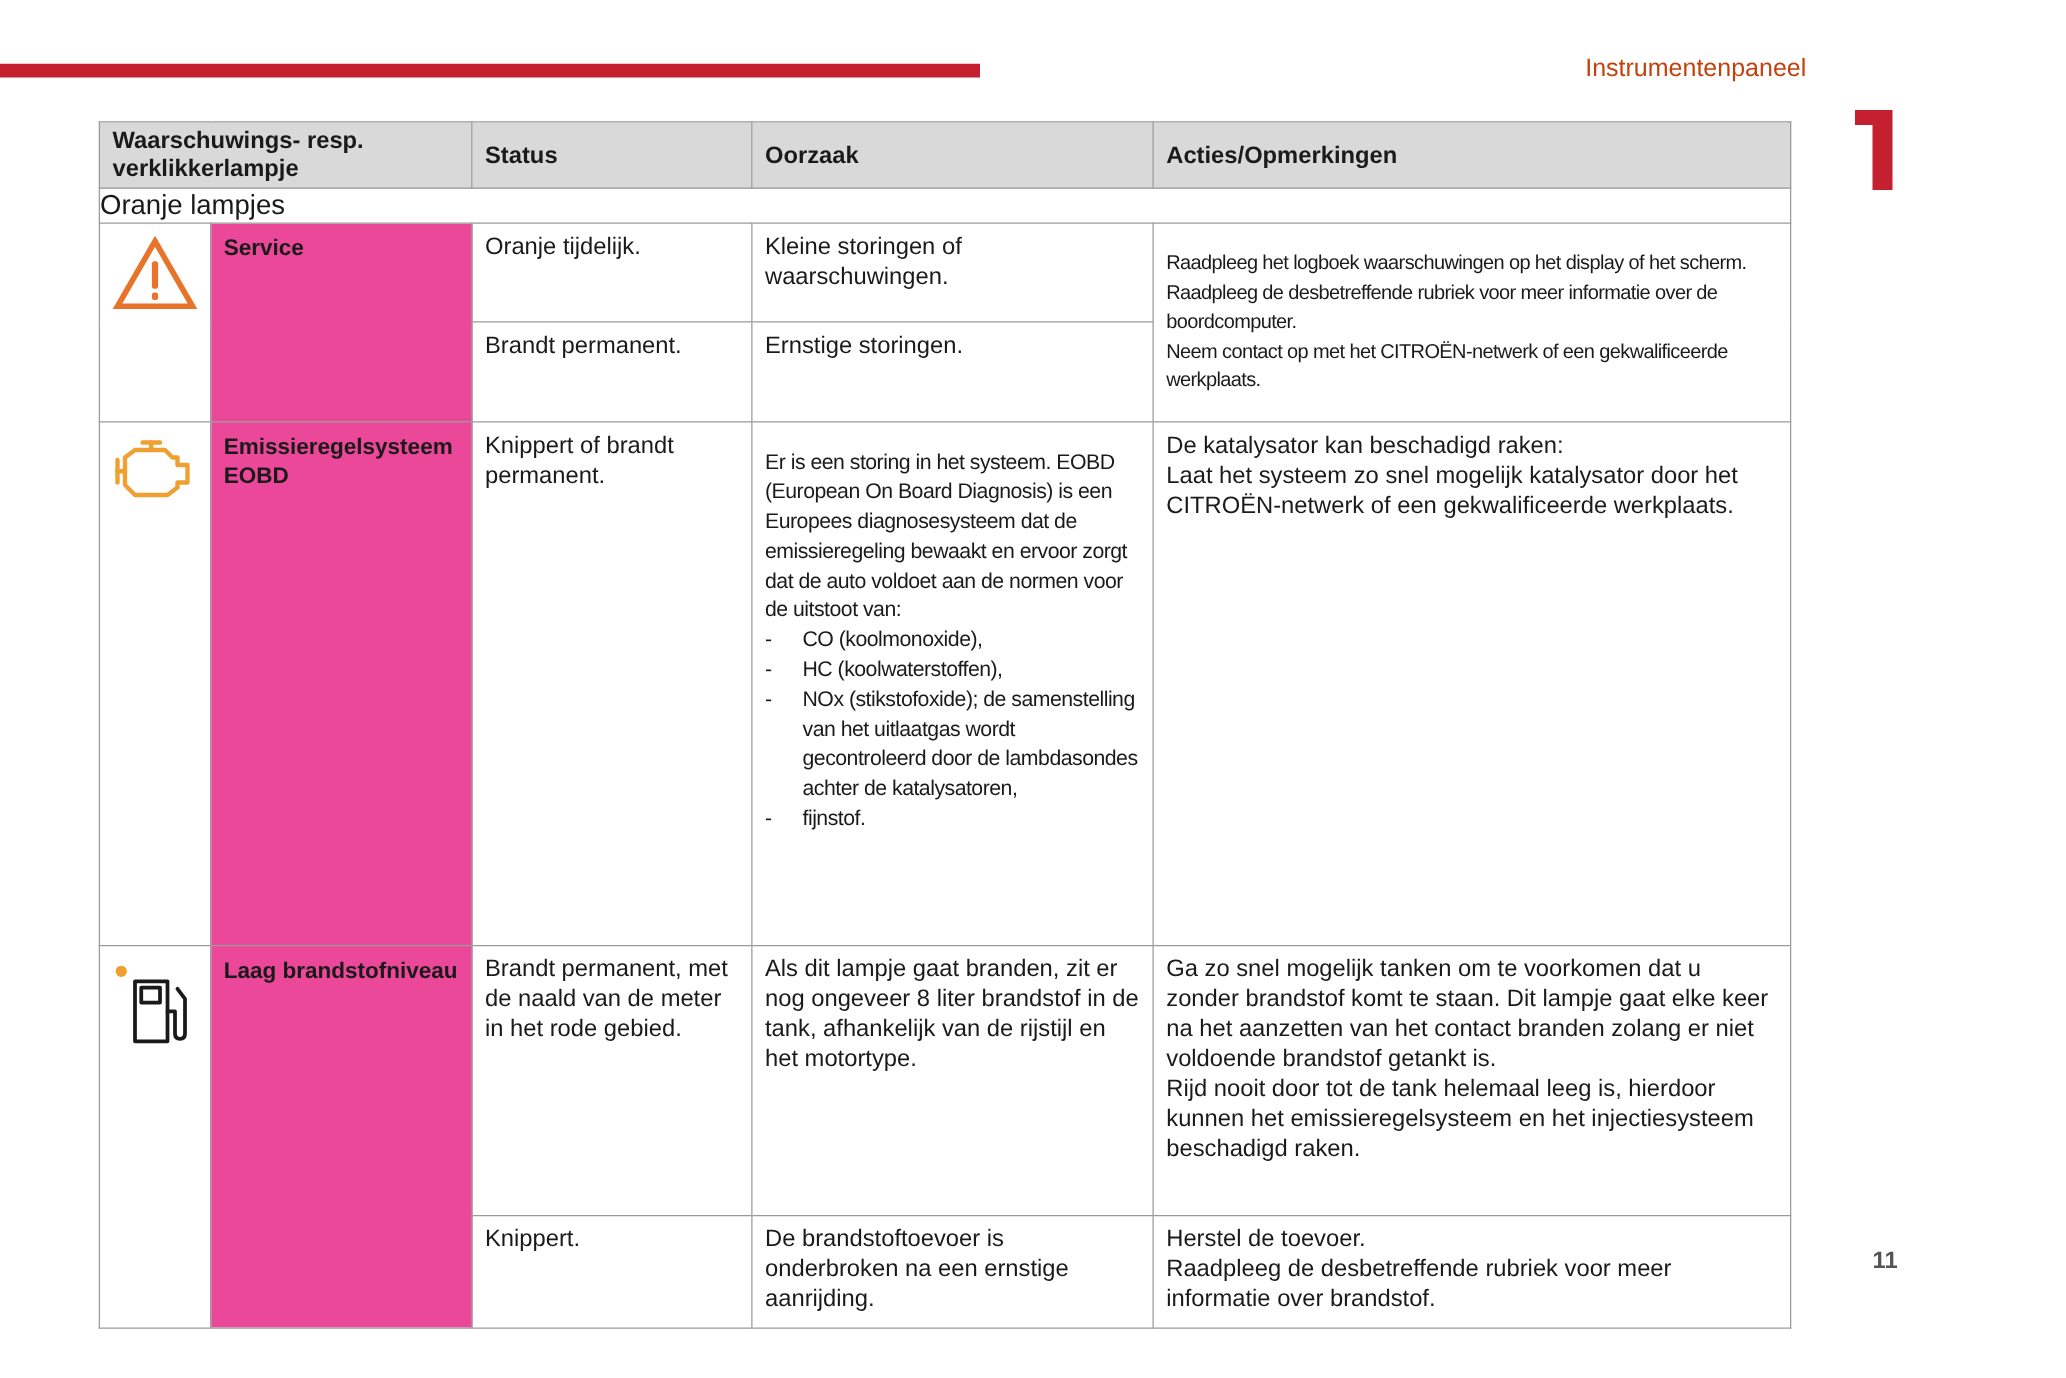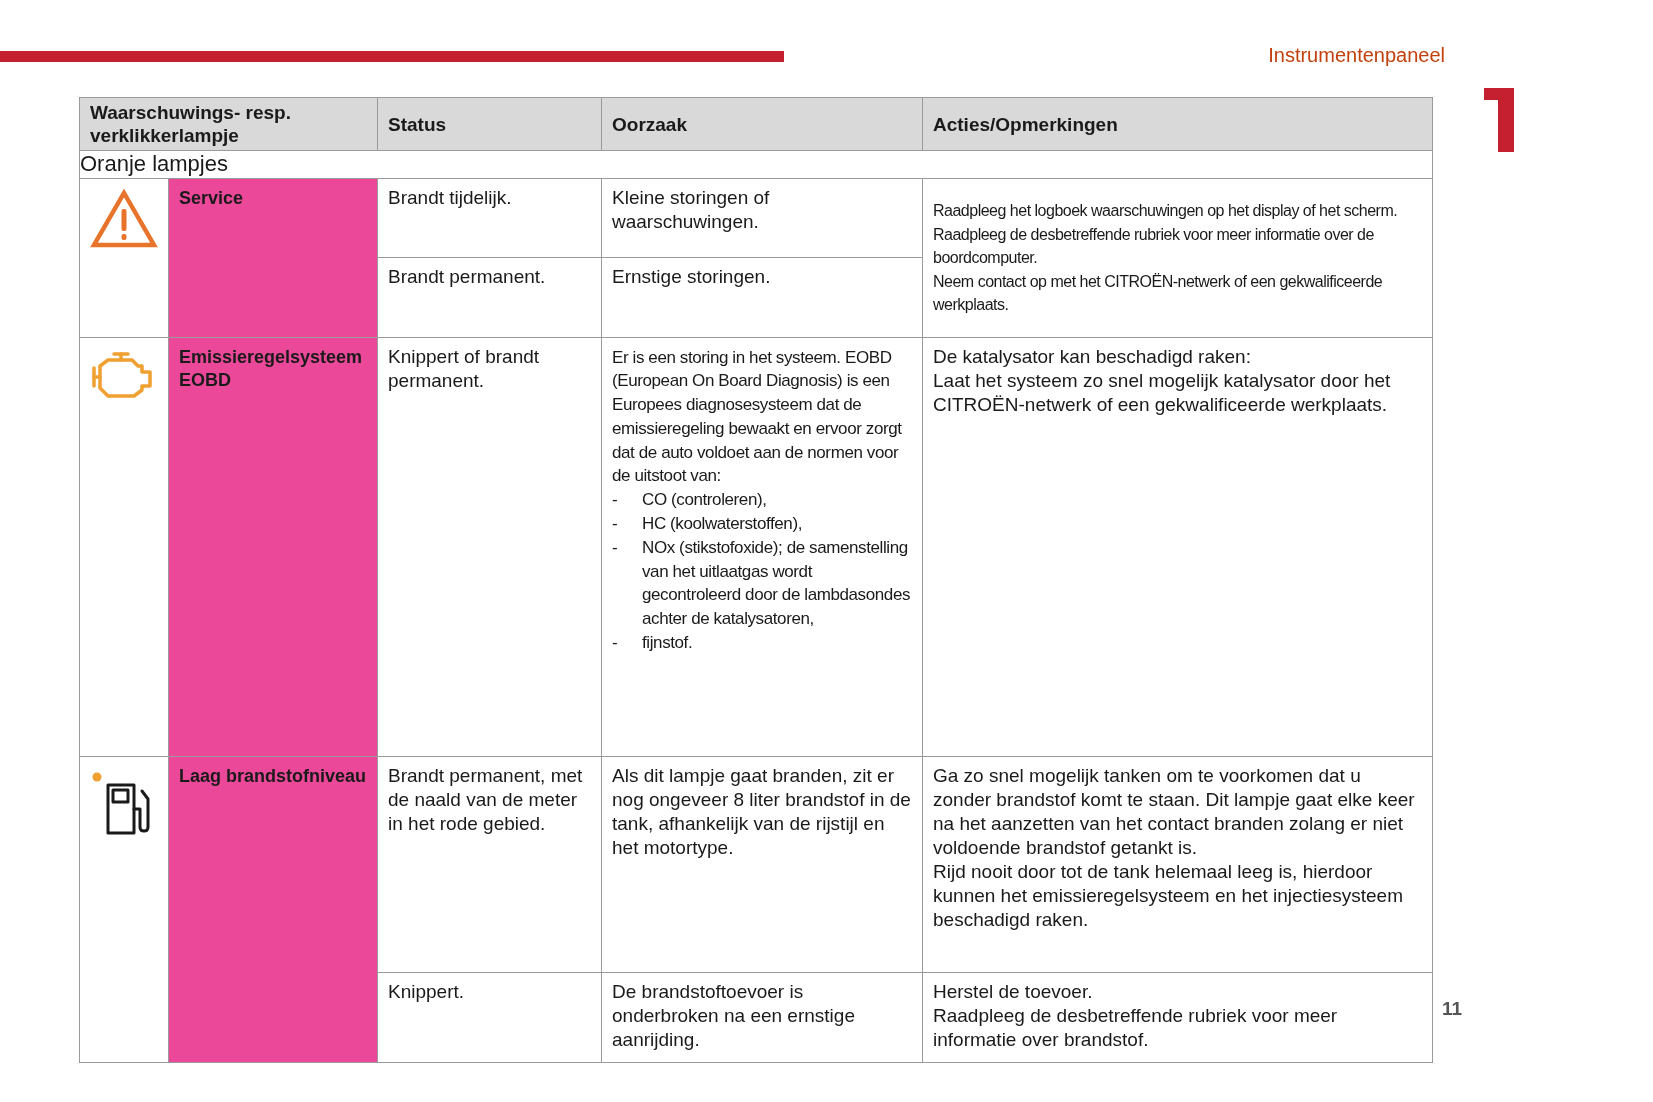--- a/index.html
+++ b/index.html
@@ -1,32 +1,32 @@
 <!DOCTYPE html>
 <html><head>
 <meta charset="utf-8">
 <style>
   html, body { margin:0; padding:0; background:#ffffff; }
   body { width:1653px; height:1102px; position:relative; overflow:hidden;
          font-family:"Liberation Sans", sans-serif; color:#1a1a1a; }
   .redbar { position:absolute; left:0; top:51px; width:784px; height:11px; background:#c4202f; }
   .section-title { position:absolute; right:208px; top:44px; font-size:20px; color:#c2410c; }
   .chapter-num { position:absolute; left:1484px; top:88px; width:32px; height:64px; }
-  .page-num { position:absolute; left:1442px; top:998px; font-size:19px; color:#555; font-weight:bold; }
+  .page-num { position:absolute; left:1498px; top:998px; font-size:19px; color:#555; font-weight:bold; }
 
   table.warn { position:absolute; left:79px; top:97px; width:1353px; border-collapse:collapse;
                table-layout:fixed; }
   table.warn td, table.warn th { border:1.5px solid #9a9a9a; vertical-align:top; padding:0; }
   table.warn th { background:#d9d9d9; text-align:left; font-weight:bold; font-size:19px;
                   padding:3px 10px; vertical-align:middle; height:46px; line-height:23px; }
   .group-row td { font-size:22px; font-weight:normal; padding:8px 10px; height:27px; }
   .icon-cell { text-align:left; padding:8px 10px !important; }
   .name-cell { background:#ec4899; font-weight:bold; font-size:18px; padding:8px 10px !important; line-height:23px; }
   .txt { font-size:19px; line-height:24px; padding:7px 10px !important; }
-  .txt-narrow { font-size:17px; line-height:23.8px; padding:8px 10px !important; letter-spacing:-0.4px; }
+  .txt-narrow { font-size:17px; line-height:23.8px; padding:20px 10px !important; letter-spacing:-0.4px; }
   .txt-narrow-sm { font-size:16px; line-height:23.5px; padding:20px 10px !important; letter-spacing:-0.5px; }
   ul.dash { list-style:none; margin:0; padding:0; }
   ul.dash li { position:relative; padding-left:30px; }
   ul.dash li::before { content:"-"; position:absolute; left:0; }
   .p { display:block; }
   b { font-weight:normal; }
 </style>
 </head>
 <body>
 
@@ -60,21 +60,21 @@
 
     <tr style="height:67px">
       <td rowspan="2" class="icon-cell">
         <svg width="68" height="60" viewBox="0 0 68 60" style="margin-top:2px">
           <polygon points="34,4 64,56 4,56" fill="none" stroke="#e8742c" stroke-width="4.5" stroke-linejoin="miter"></polygon>
           <rect x="31.5" y="20" width="5" height="22" rx="2" fill="#e8742c"></rect>
           <rect x="31.5" y="45" width="5" height="6" rx="2" fill="#e8742c"></rect>
         </svg>
       </td>
       <td rowspan="2" class="name-cell">Service</td>
-      <td class="txt">Brandt tijdelijk.</td>
+      <td class="txt">Oranje tijdelijk.</td>
       <td class="txt">Kleine storingen of waarschuwingen.</td>
       <td rowspan="2" class="txt-narrow-sm">
         <span class="p">Raadpleeg het logboek waarschuwingen op het display of het scherm.</span>
         <span class="p"><span>Raadpleeg de desbetreffende rubriek voor meer informatie over de </span><b>boordcomputer</b><span>.</span></span>
         <span class="p">Neem contact op met het CITROËN-netwerk of een gekwalificeerde werkplaats.</span>
       </td>
     </tr>
     <tr style="height:67px">
       <td class="txt">Brandt permanent.</td>
       <td class="txt">Ernstige storingen.</td>
@@ -90,21 +90,21 @@
             <line x1="4" y1="18" x2="4" y2="36"></line>
             <line x1="4" y1="27" x2="10" y2="27"></line>
           </g>
         </svg>
       </td>
       <td class="name-cell">Emissieregelsysteem EOBD</td>
       <td class="txt">Knippert of brandt permanent.</td>
       <td class="txt-narrow">
         <span class="p">Er is een storing in het systeem. EOBD (European On Board Diagnosis) is een Europees diagnosesysteem dat de emissieregeling bewaakt en ervoor zorgt dat de auto voldoet aan de normen voor de uitstoot van:</span>
         <ul class="dash">
-          <li>CO (controleren),</li>
+          <li>CO (koolmonoxide),</li>
           <li>HC (koolwaterstoffen),</li>
           <li>NOx (stikstofoxide); de samenstelling van het uitlaatgas wordt gecontroleerd door de lambdasondes achter de katalysatoren,</li>
           <li>fijnstof.</li>
         </ul>
       </td>
       <td class="txt">
         <span class="p">De katalysator kan beschadigd raken:</span>
         <span class="p">Laat het systeem zo snel mogelijk katalysator door het CITROËN-netwerk of een gekwalificeerde werkplaats.</span>
       </td>
     </tr>

